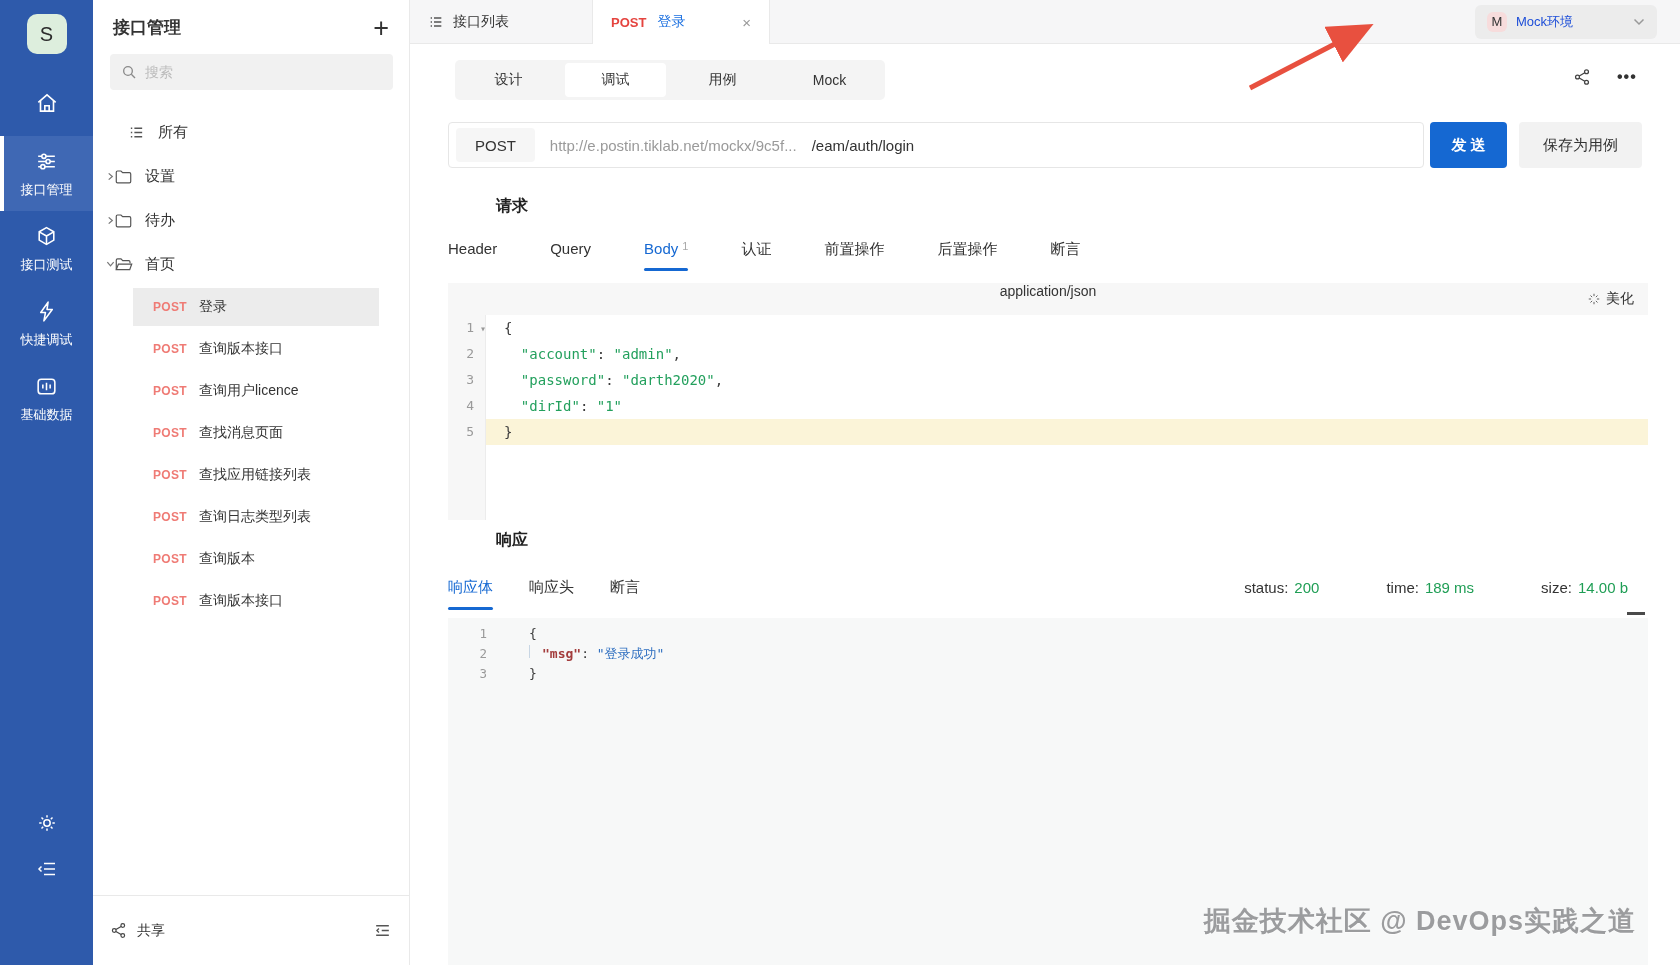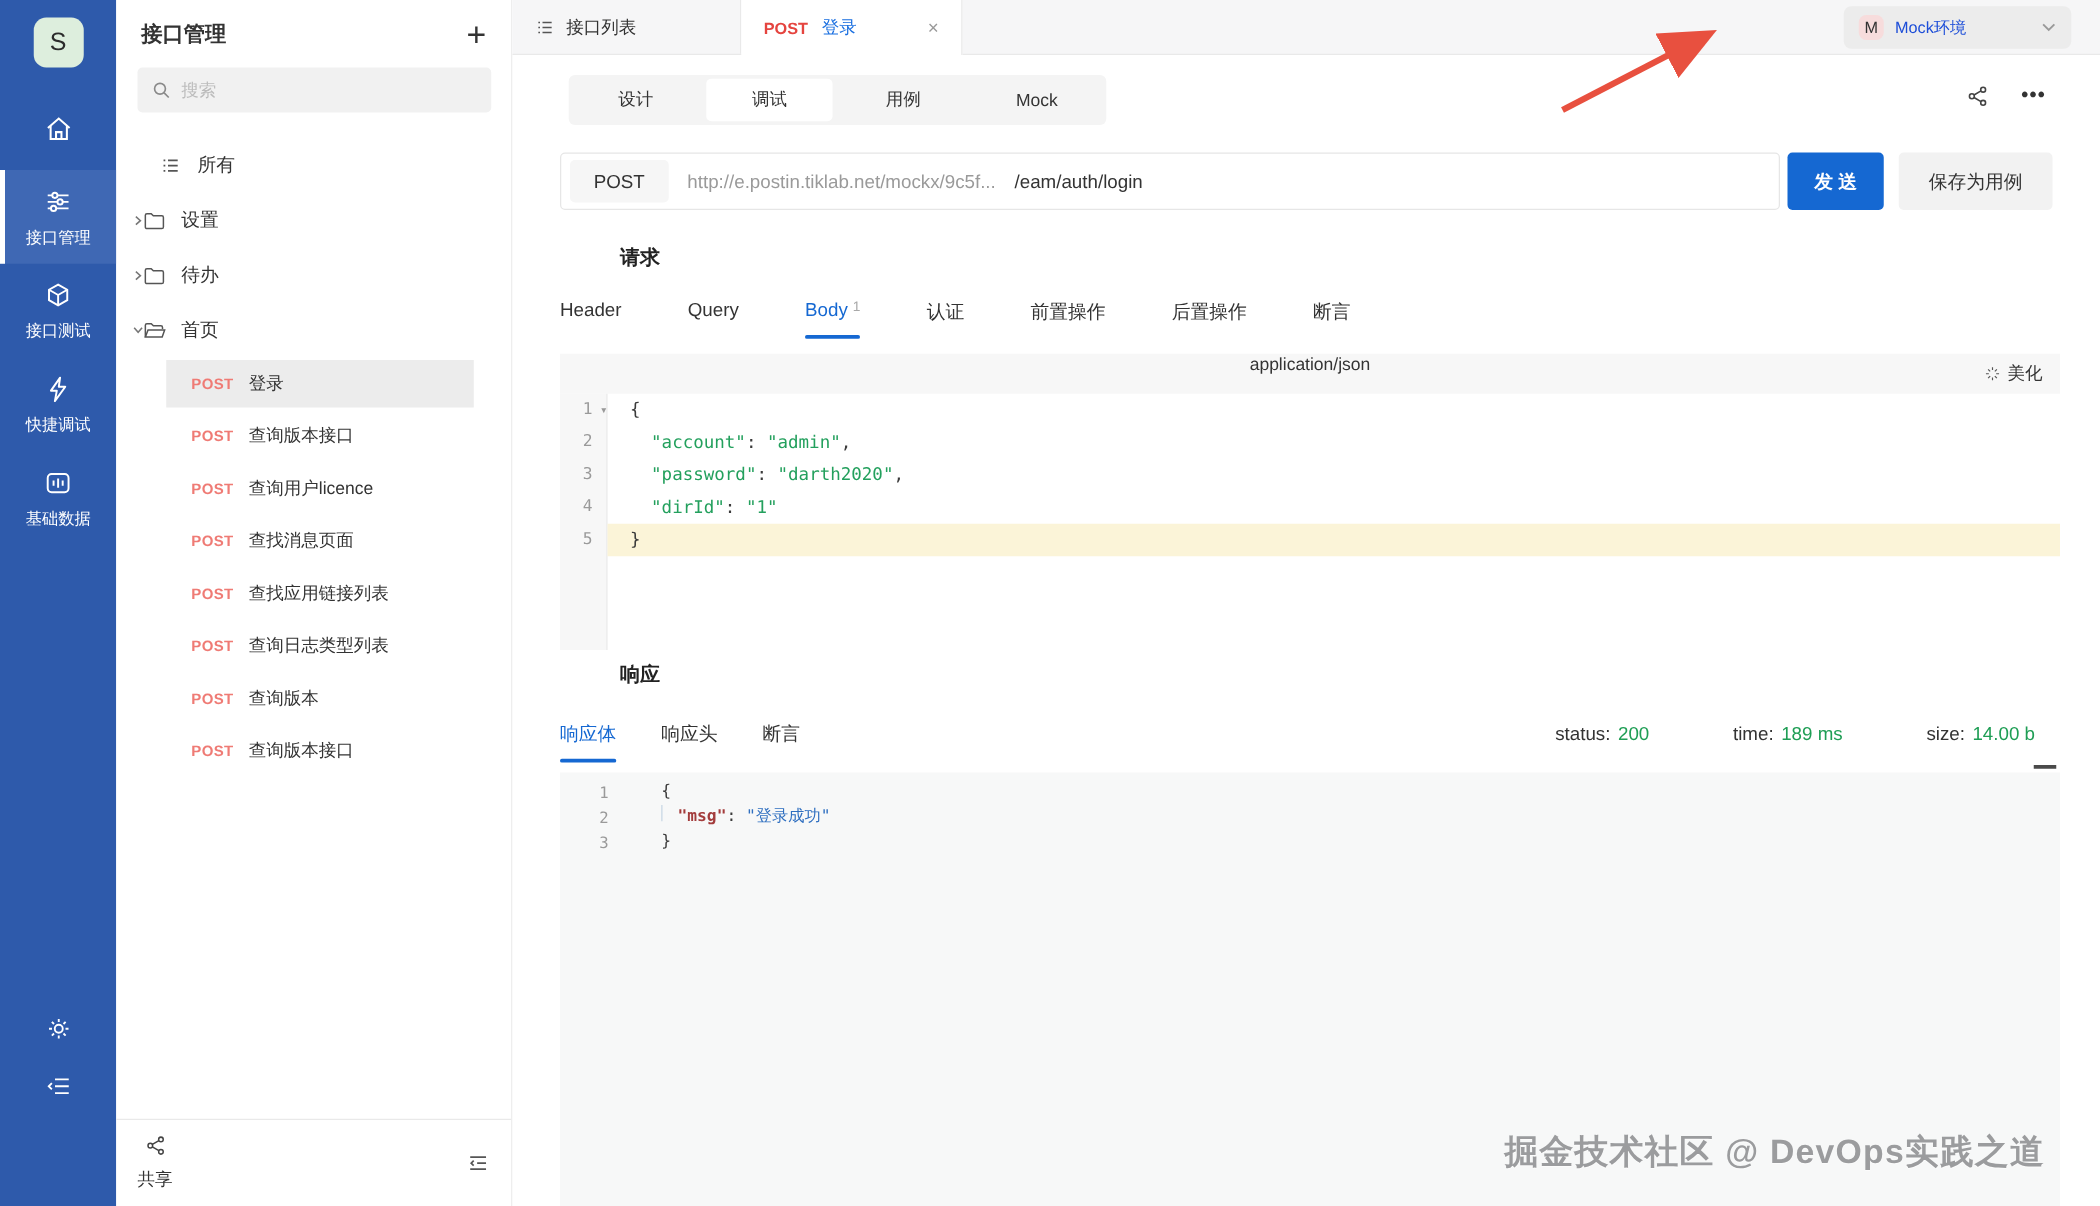--- a/index.html
+++ b/index.html
@@ -38,21 +38,21 @@
   .tree { margin-top:20px; }
   .tree-row { height:44px; display:flex; align-items:center; font-size:15px; color:#333; cursor:pointer; }
   .tree-row .chev { width:22px; padding-left:13px; display:flex; }
   .tree-row .t-icon { width:30px; padding-left:0; display:flex; justify-content:flex-start; margin-left:13px; }
   .api-row { height:42px; margin:0 30px 0 40px; padding-left:20px; display:flex; align-items:center; cursor:pointer; }
   .api-row.selected { background:#ececec; height:38px; margin-top:2px; margin-bottom:2px; }
   .api-method { color:#ef7b75; font-size:12px; font-weight:bold; width:46px; letter-spacing:.3px; flex:none; }
   .api-label { font-size:14px; color:#333; }
   .panel-foot { position:absolute; left:0; right:0; bottom:0; height:70px; border-top:1px solid #e9e9e9;
     display:flex; align-items:center; justify-content:space-between; padding:0 17px; }
-  .foot-share { display:flex; align-items:center; gap:10px; font-size:14px; color:#333; cursor:pointer;flex-direction:column; }
+  .foot-share { display:flex; align-items:center; gap:10px; font-size:14px; color:#333; cursor:pointer; }
 
   
   .main { position:absolute; left:410px; top:0; right:0; bottom:0; background:#fff; }
   .tabstrip { position:absolute; top:0; left:0; right:0; height:44px; background:#f6f6f7;
     border-bottom:1px solid #e9e9e9; display:flex; align-items:stretch; }
   .tab { display:flex; align-items:center; gap:9px; padding:0 18px; font-size:14px; cursor:pointer;text-align:center; }
   .tab-list { width:183px; border-right:1px solid #e9e9e9; }
   .tab-api { width:177px; background:#fff; border-right:1px solid #e9e9e9; margin-bottom:-1px; }
   .tab-api .m { color:#e5443f; font-weight:bold; font-size:13px; }
   .tab-api .n { color:#1a6fe0; margin-left:2px; }

